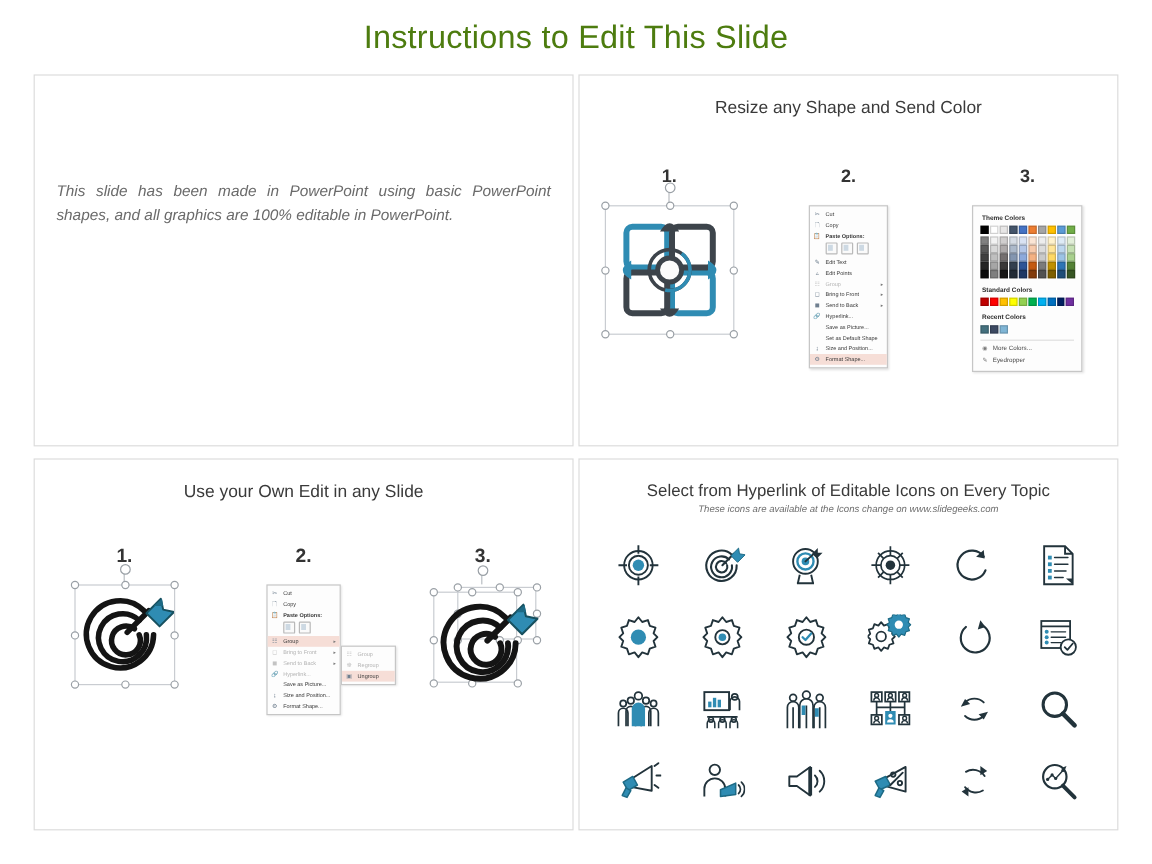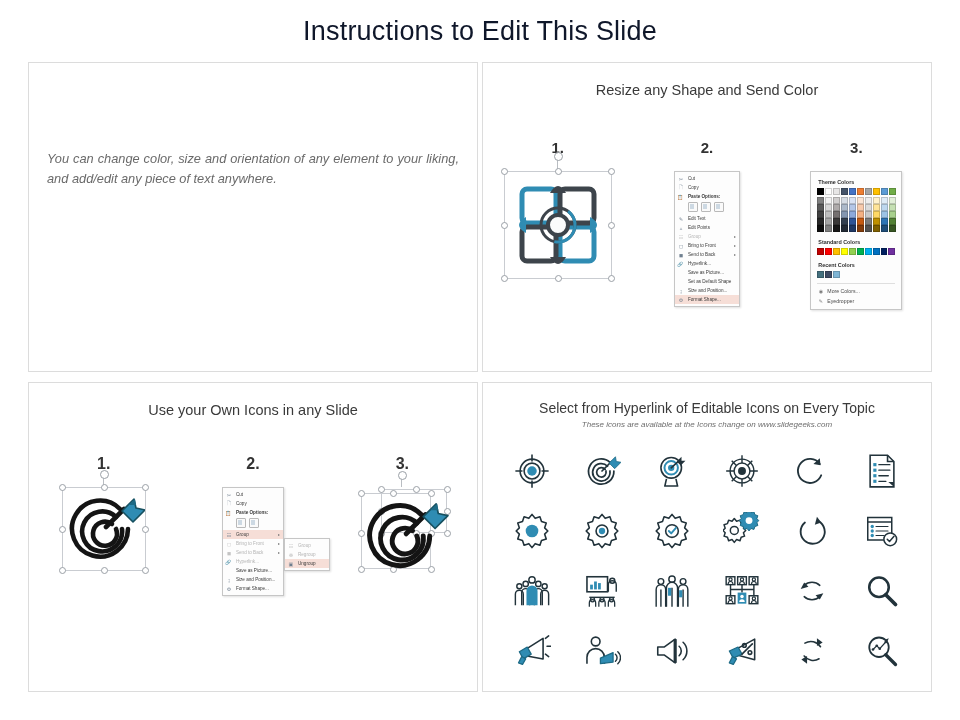--- a/index.html
+++ b/index.html
@@ -5,21 +5,21 @@
   html,body{margin:0;padding:0;}
   body{
     width:960px;height:720px;background:#ffffff;
     font-family:"Liberation Sans","DejaVu Sans",sans-serif;
     color:#3b3b3b;overflow:hidden;position:relative;
   }
   .slide{width:960px;height:720px;position:relative;box-sizing:border-box;}
 
   .slide-title{
     position:absolute;left:0;top:16px;width:960px;text-align:center;
-    font-size:27px;font-weight:400;color:#0f172a;letter-spacing:.2px;
+    font-size:27px;font-weight:400;color:#4d7c0f;letter-spacing:.2px;
   }
 
   .grid{
     position:absolute;left:28px;top:62px;width:904px;height:630px;
     display:grid;grid-template-columns:450px 450px;grid-template-rows:310px 310px;
     gap:10px 4px;
   }
   .panel{
     border:1px solid #dcdcdc;background:#fff;position:relative;box-sizing:border-box;
     overflow:hidden;
@@ -110,21 +110,21 @@
 <body>
 
 <div class="slide">
 
   <div class="slide-title">Instructions to Edit This Slide</div>
 
   <div class="grid">
 
     <div class="panel">
       <div class="body-text">
-        <p>You can change color, size and orientation of any element to your liking, and add/edit any piece of text anywhere.</p>
+        <p>This slide has been made in PowerPoint using basic PowerPoint shapes, and all graphics are 100% editable in PowerPoint.</p>
       </div>
     </div>
 
     <div class="panel">
       <div class="panel-title">Resize any Shape and Send Color</div>
 
       <div class="num-row" style="top:76px;font-size:15px;">
         <div class="num">1.</div>
         <div class="num">2.</div>
         <div class="num">3.</div>
@@ -350,21 +350,21 @@
                 <span class="ci">✎</span>
                 <span>Eyedropper</span>
               </div>
           </div>
         </div>
 
       </div>
     </div>
 
     <div class="panel">
-      <div class="panel-title">Use your Own Icons in any Slide</div>
+      <div class="panel-title">Use your Own Edit in any Slide</div>
 
       <div class="num-row" style="top:72px;font-size:16px;">
         <div class="num">1.</div>
         <div class="num">2.</div>
         <div class="num">3.</div>
       </div>
 
       <div class="fig-row" style="top:104px;">
 
         <div class="fig-cell">

